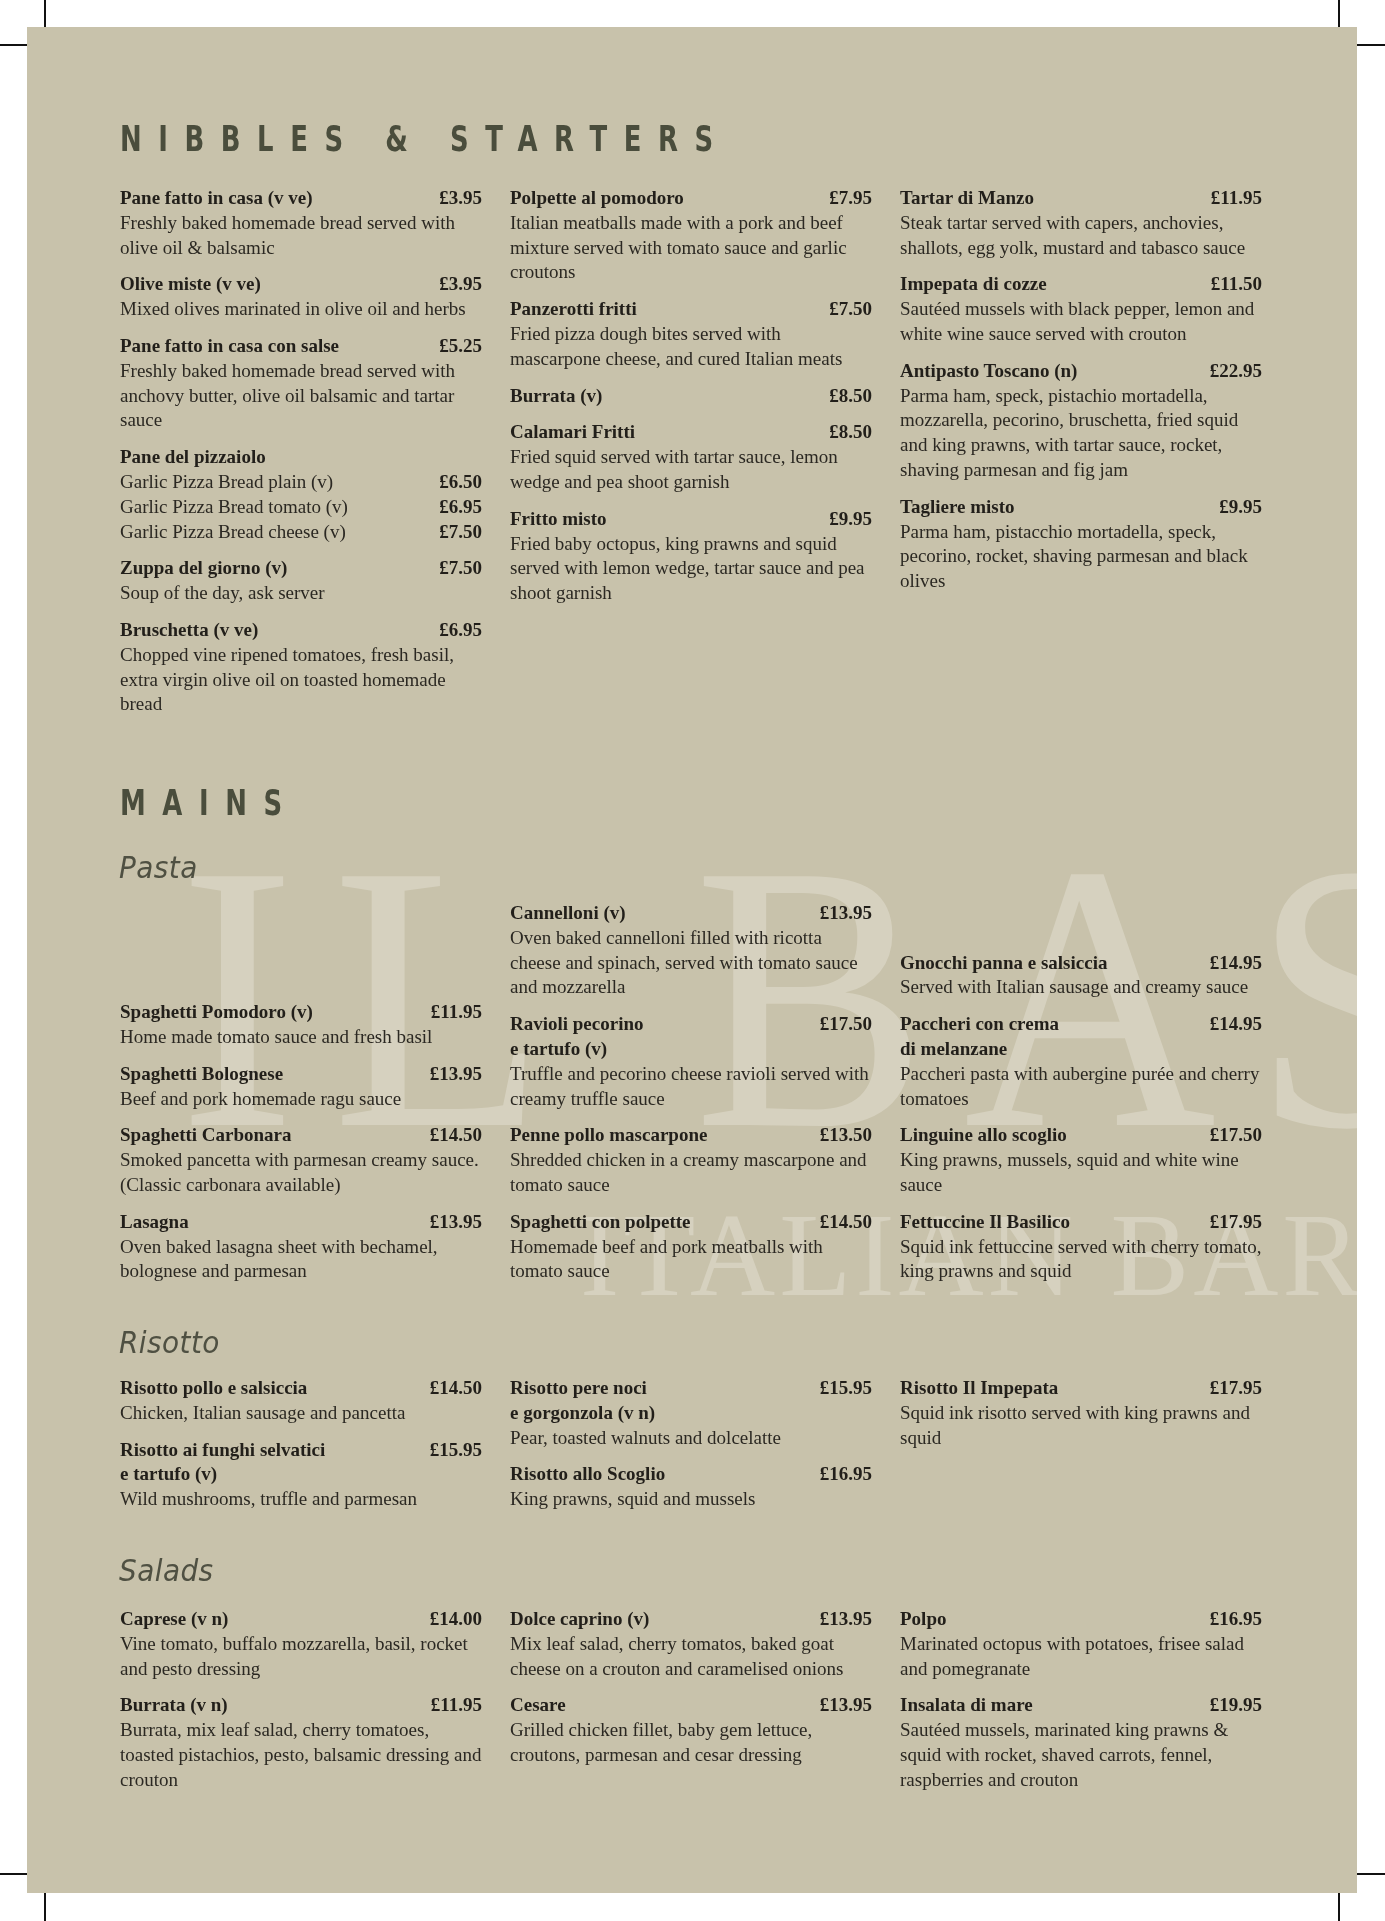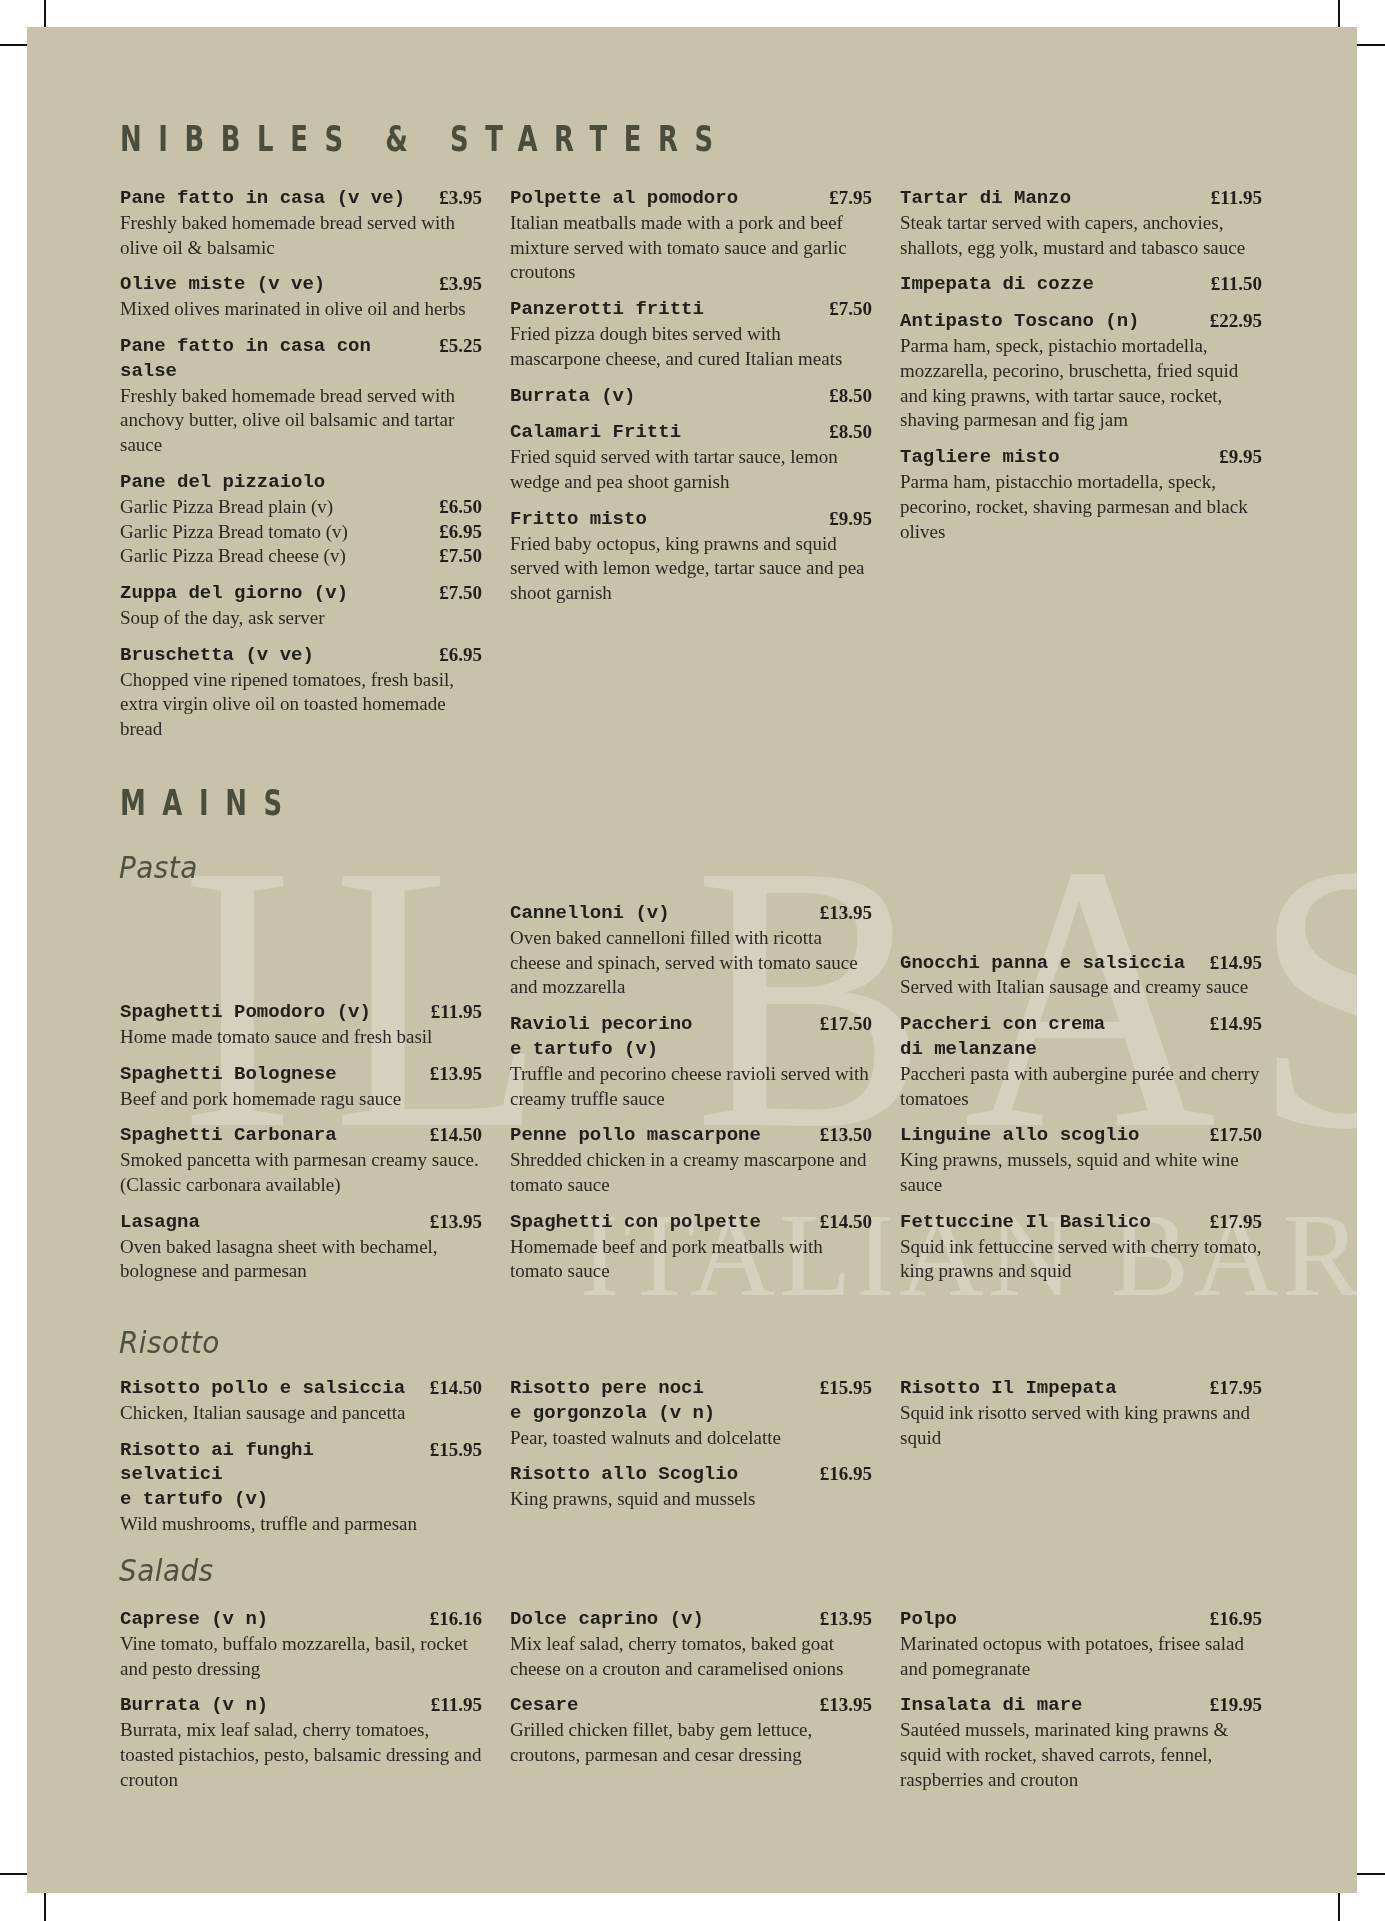--- a/index.html
+++ b/index.html
@@ -24,21 +24,21 @@
   .sub-title {
     position: absolute; left: 92px; margin: 0;
     font-family: "DejaVu Sans", sans-serif; font-weight: 300; color: #4f5042;
     font-size: 31px; font-style: italic; line-height: 1; letter-spacing: 0.5px;
     transform: scaleX(0.9); transform-origin: left top;
   }
   .grid { position: absolute; left: 93px; width: 1142px; display: flex; gap: 28px; }
   .col { width: 362px; display: flex; flex-direction: column; }
   .item { margin-bottom: 12px; font-family: "Liberation Serif", "DejaVu Serif", serif; color: #2b2822; font-size: 19px; line-height: 24.8px; }
   .item-head { display: flex; justify-content: space-between; align-items: flex-start; font-weight: bold; color: #221f1a; }
-  .item-name { white-space: pre-line; font-family: Liberation Mono, monospace; }
+  .item-name { white-space: pre-line; }
   .item-price { white-space: nowrap; padding-left: 8px; }
   .item-desc { white-space: pre-line; }
   .sub-row { display: flex; justify-content: space-between; }
   .sub-row .item-price { font-weight: bold; color: #221f1a; }
 </style>
 </head>
 <body>
 
 <div class="crop" style="left:44px;top:0;width:1.5px;height:27px;"></div>
 <div class="crop" style="left:0;top:44px;width:27px;height:1.5px;"></div>
@@ -152,20 +152,21 @@
             <span class="item-name">Tartar di Manzo</span>
             <span class="item-price">£11.95</span>
           </div>
           <div class="item-desc">Steak tartar served with capers, anchovies, shallots, egg yolk, mustard and tabasco sauce</div>
         </div>
         <div class="item">
           <div class="item-head">
             <span class="item-name">Impepata di cozze</span>
             <span class="item-price">£11.50</span>
           </div>
+          <div class="item-desc">Sautéed mussels with black pepper, lemon and white wine sauce served with crouton</div>
         </div>
         <div class="item">
           <div class="item-head">
             <span class="item-name">Antipasto Toscano (n)</span>
             <span class="item-price">£22.95</span>
           </div>
           <div class="item-desc">Parma ham, speck, pistachio mortadella, mozzarella, pecorino, bruschetta, fried squid and king prawns, with tartar sauce, rocket, shaving parmesan and fig jam</div>
         </div>
         <div class="item">
           <div class="item-head">
@@ -322,21 +323,21 @@
         </div>
       </div>
     </div>
 
   <h2 class="sub-title" style="top:1528px;">Salads</h2>
   <div class="grid" style="top:1580px;">
       <div class="col">
         <div class="item">
           <div class="item-head">
             <span class="item-name">Caprese (v n)</span>
-            <span class="item-price">£16.16</span>
+            <span class="item-price">£14.00</span>
           </div>
           <div class="item-desc">Vine tomato, buffalo mozzarella, basil, rocket and pesto dressing</div>
         </div>
         <div class="item">
           <div class="item-head">
             <span class="item-name">Burrata (v n)</span>
             <span class="item-price">£11.95</span>
           </div>
           <div class="item-desc">Burrata, mix leaf salad, cherry tomatoes, toasted pistachios, pesto, balsamic dressing and crouton</div>
         </div>

